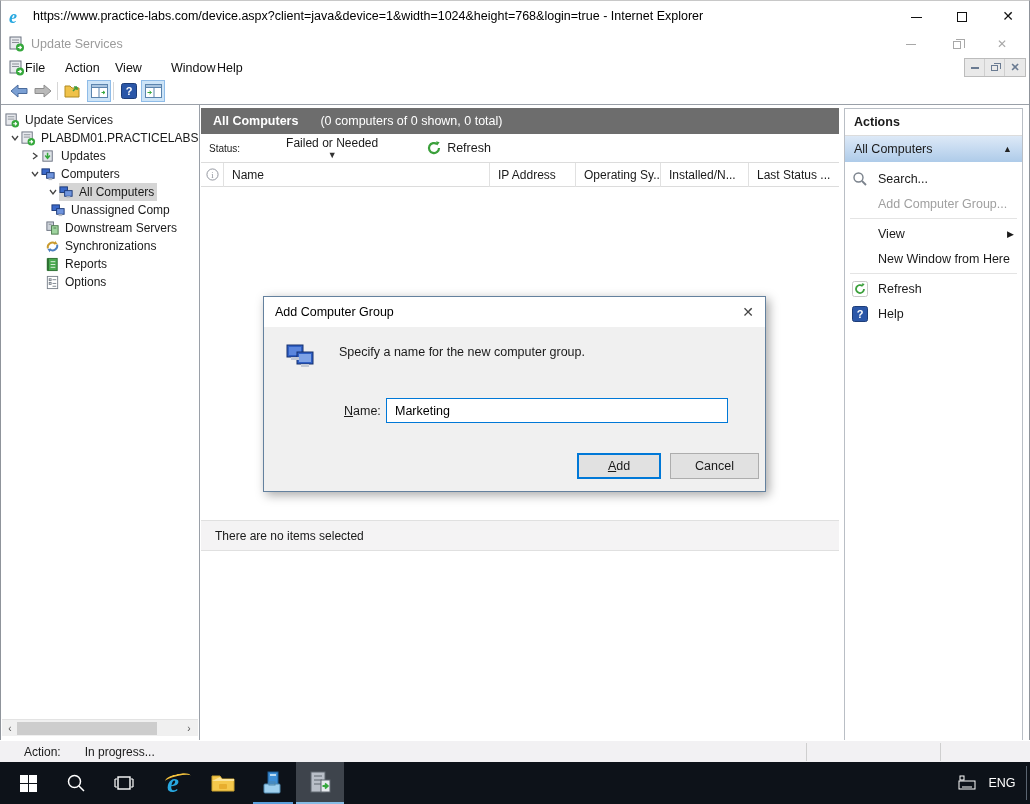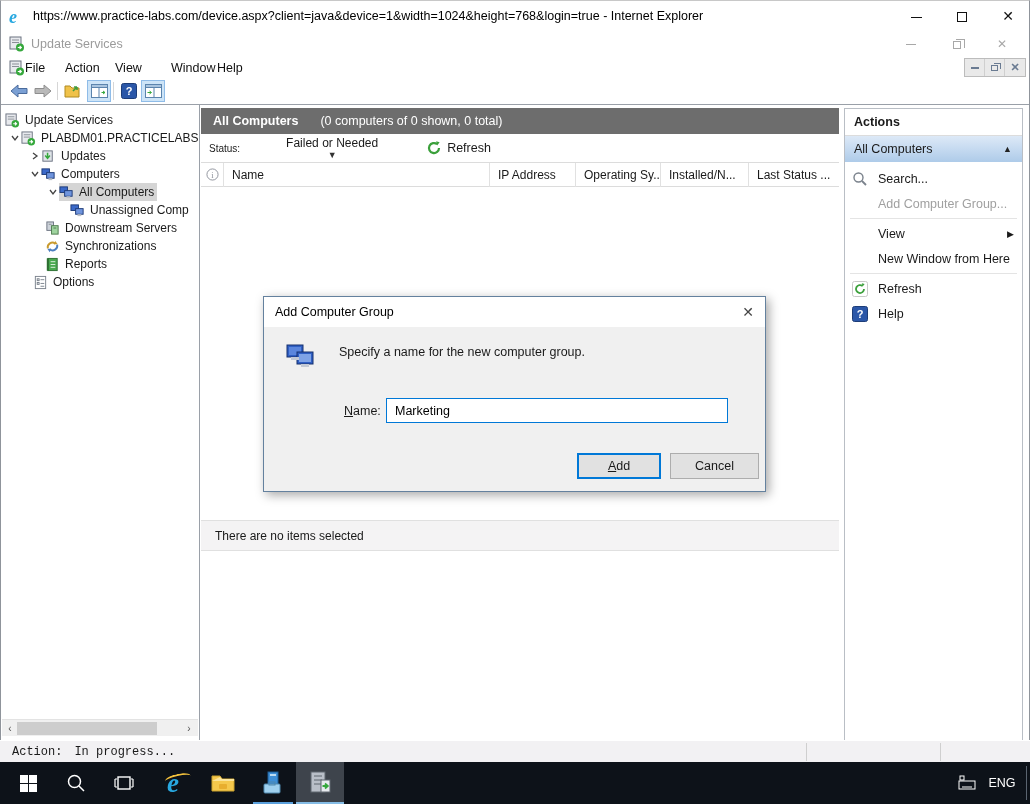--- a/index.html
+++ b/index.html
@@ -104,21 +104,21 @@
   .dlg-input { left:122px; top:101px; width:342px; height:25px; border:1px solid #0078d7; background:#fff;
     font-family:"Liberation Sans", sans-serif; font-size:12.5px; padding:0 8px; outline:none; }
   .dlg-btn { top:156px; height:26px; background:#e1e1e1; font-size:12.5px; display:flex; align-items:center; justify-content:center; cursor:default; }
   .btn-add { left:313px; width:84px; border:2px solid #0078d7; }
   .btn-cancel { left:406px; width:89px; border:1px solid #adadad; }
   .u { text-decoration:underline; }
 
   
   #statusbar { left:0; top:740px; width:1030px; height:22px; background:#f2f1f3; border-top:1px solid #fff;
     display:flex; align-items:center; font-size:12px; }
-  #statusbar .sb-text { margin-left:12px;font-family:Liberation Mono, monospace; }
+  #statusbar .sb-text { margin-left:24px; }
   .sb-div { position:absolute; top:2px; width:1px; height:18px; background:#cfcfcf; }
 
   
   #taskbar { left:0; top:762px; width:1030px; height:42px; background:#0d1219; }
   .tb-item { top:0; height:42px; display:flex; align-items:center; justify-content:center; cursor:default; }
   .tb-underline { position:absolute; bottom:0; left:3px; right:3px; height:2px; background:#5ba0dc; }
   .tb-active { background:#3e444c; }
   .tb-active .tb-underline { background:#85bce5; left:0; right:0; }
   .start-grid { width:17px; height:17px; display:grid; grid-template-columns:8px 8px; grid-template-rows:8px 8px; gap:1px; }
   .start-grid div { background:#fff; }
@@ -277,21 +277,21 @@
             </svg>
           <span class="tree-sel" style="display:flex;align-items:center;">
             <svg class="tree-icon" viewBox="0 0 16 16">
                 <rect x="1" y="2" width="8" height="6" fill="#3b69c9" stroke="#1d3a78"></rect>
                 <rect x="6" y="6" width="8" height="6" fill="#6f94dd" stroke="#1d3a78"></rect>
                 <rect x="8" y="12" width="4" height="2" fill="#b9bec8"></rect>
               </svg>
             <span class="tree-label">All Computers</span>
           </span>
         </div>
-        <div class="tree-row" style="padding-left:69px;">
+        <div class="tree-row" style="padding-left:50px;">
           <svg class="tree-icon" viewBox="0 0 16 16">
               <rect x="1" y="2" width="8" height="6" fill="#3b69c9" stroke="#1d3a78"></rect>
               <rect x="6" y="6" width="8" height="6" fill="#6f94dd" stroke="#1d3a78"></rect>
               <rect x="8" y="12" width="4" height="2" fill="#b9bec8"></rect>
             </svg>
           <span class="tree-label">Unassigned Comp</span>
         </div>
         <div class="tree-row" style="padding-left:44px;">
           <svg class="tree-icon" viewBox="0 0 16 16">
               <rect x="2" y="1" width="7" height="9" fill="#cdd3da" stroke="#6b7280"></rect>
@@ -313,21 +313,21 @@
         <div class="tree-row" style="padding-left:44px;">
           <svg class="tree-icon" viewBox="0 0 16 16">
               <rect x="3" y="1.5" width="10" height="13" fill="#49a84f" stroke="#2c6e31"></rect>
               <line x1="3" y1="1.5" x2="3" y2="14.5" stroke="#2c6e31" stroke-width="2.2"></line>
               <line x1="6" y1="5" x2="11" y2="5" stroke="#dff2df"></line>
               <line x1="6" y1="8" x2="11" y2="8" stroke="#dff2df"></line>
               <line x1="6" y1="11" x2="11" y2="11" stroke="#dff2df"></line>
             </svg>
           <span class="tree-label">Reports</span>
         </div>
-        <div class="tree-row" style="padding-left:32px;">
+        <div class="tree-row" style="padding-left:44px;">
           <svg class="tree-icon" viewBox="0 0 16 16">
               <rect x="2.5" y="1.5" width="11" height="13" fill="#fff" stroke="#7a828c"></rect>
               <rect x="4.5" y="4" width="2" height="2" fill="none" stroke="#7a828c"></rect>
               <line x1="8" y1="5" x2="12" y2="5" stroke="#7a828c"></line>
               <rect x="4.5" y="8" width="2" height="2" fill="none" stroke="#7a828c"></rect>
               <line x1="8" y1="9" x2="12" y2="9" stroke="#7a828c"></line>
               <line x1="8" y1="12" x2="12" y2="12" stroke="#7a828c"></line>
             </svg>
           <span class="tree-label">Options</span>
         </div>

